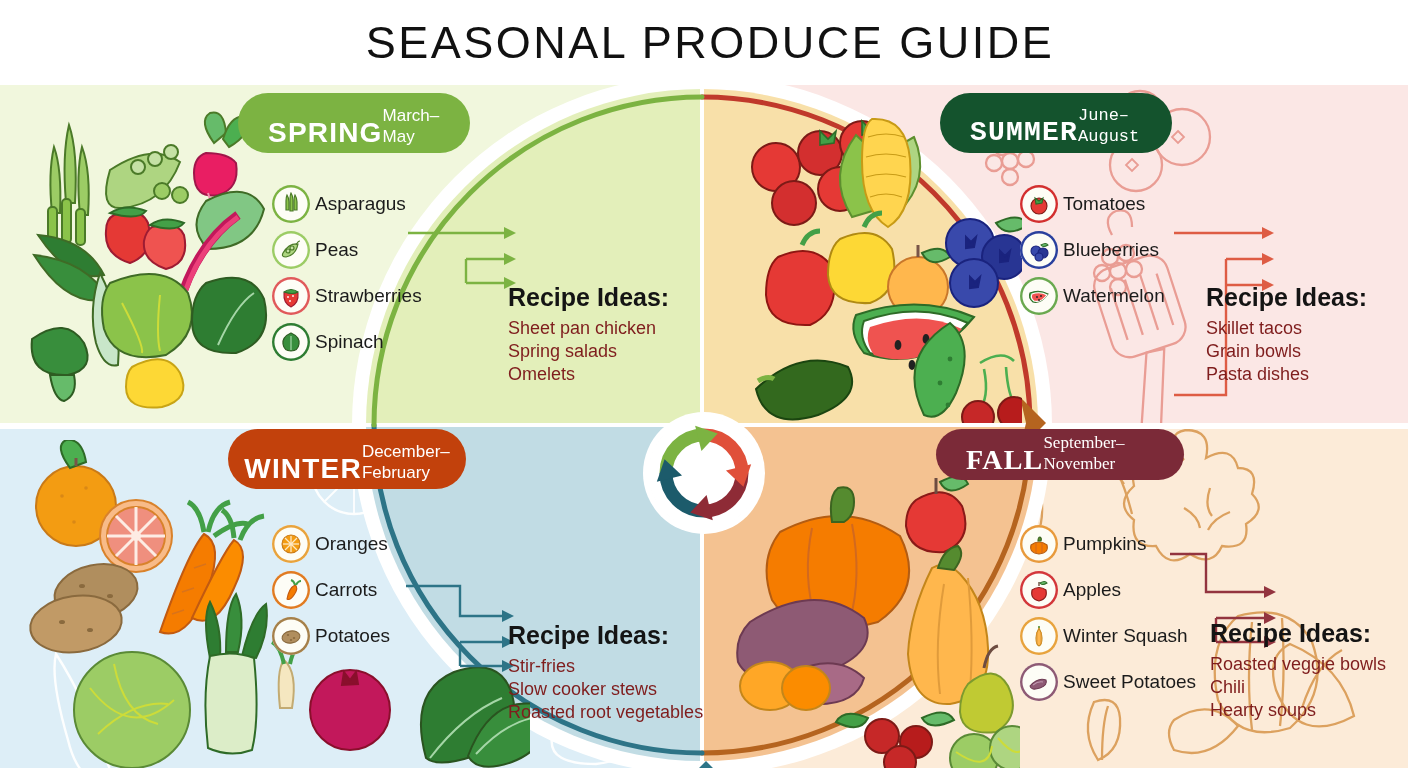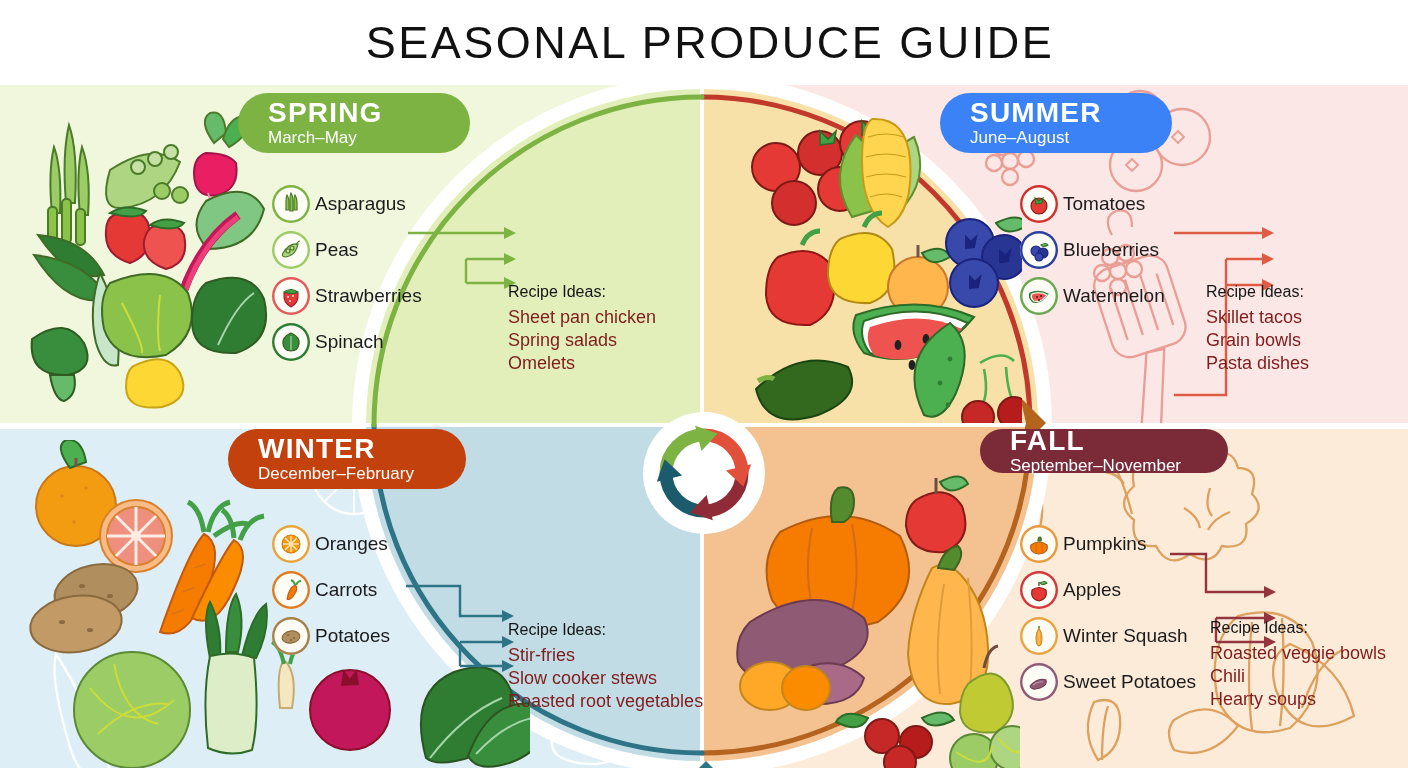--- a/index.html
+++ b/index.html
@@ -64,49 +64,49 @@
   .hub {
     position:absolute; left:648px; top:332px; width:112px; height:112px;
     border-radius:50%; background:#ffffff; z-index: 25;
     box-shadow: 0 0 0 5px #ffffff;
   }
   .hub svg { position:absolute; left:0; top:0; }
 
   
   .pill {
     position:absolute; border-radius: 36px; color:#fff;
-    display:flex; flex-direction:column; align-items:flex-start; justify-content:center;
+    display:flex; align-items:flex-end; justify-content:center;
     z-index: 30; padding: 6px 30px;
   }
   .pill .p-name { font-size: 28px; font-weight: 700; letter-spacing: 1.2px; line-height: 1.05; }
   .pill .p-months { font-size: 17px; font-weight: 400; line-height: 1.2; margin-top: 1px; }
   .pill-spring { left: 238px; top: 8px;  width: 232px; height: 60px; background:#7cb342; }
-  .pill-summer { left: 940px; top: 8px;  width: 232px; height: 60px; background:#3b82f6; }
+  .pill-summer { left: 940px; top: 8px;  width: 232px; height: 60px; background:#14532d;font-family:Liberation Mono, monospace; }
   .pill-winter { left: 228px; top: 344px; width: 238px; height: 60px; background:#c2410c; }
-  .pill-fall   { left: 980px; top: 344px; width: 248px; height: 44px; background:#7b2a38; }
+  .pill-fall   { left: 936px; top: 344px; width: 248px; height: 51px; background:#7b2a38;font-family:Liberation Serif, serif; }
 
   
   .legend { position:absolute; z-index: 30; }
   .legend-row { display:flex; align-items:center; height: 46px; }
   .badge {
     width: 38px; height: 38px; border-radius: 50%;
     display:flex; align-items:center; justify-content:center;
     background:#fdfdf6; flex: 0 0 38px;
   }
   .badge svg { display:block; }
   .legend-label { margin-left: 5px; font-size: 19px; color:#1b1b1b; white-space: nowrap; }
 
   .lg-spring { left: 272px; top: 96px; }
   .lg-summer { left: 1020px; top: 96px; }
   .lg-winter { left: 272px; top: 436px; }
   .lg-fall   { left: 1020px; top: 436px; }
 
   
   .recipes { position:absolute; z-index: 30; }
-  .recipes .r-head { font-size: 16px; font-weight: 400; color:#141414; margin-bottom: 5px; }
+  .recipes .r-head { font-size: 25px; font-weight: 700; color:#141414; margin-bottom: 5px; }
   .recipes .r-item { font-size: 18px; color:#7f1d1d; line-height: 1.28; }
   .r-spring { left: 508px; top: 198px; width: 210px; }
   .r-summer { left: 1206px; top: 198px; width: 195px; }
   .r-winter { left: 508px; top: 536px; width: 200px; }
   .r-fall   { left: 1210px; top: 534px; width: 200px; }
 
   
   .conn { position:absolute; z-index: 28; pointer-events:none; }
 
   

